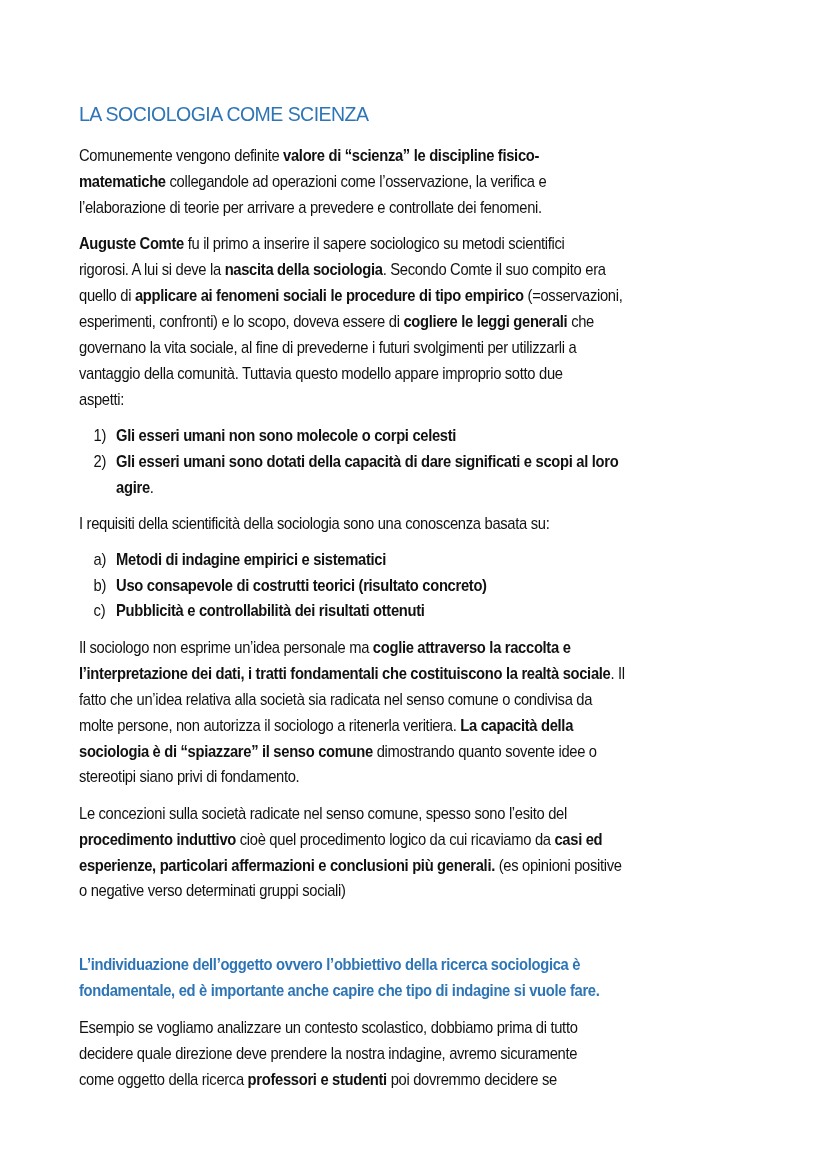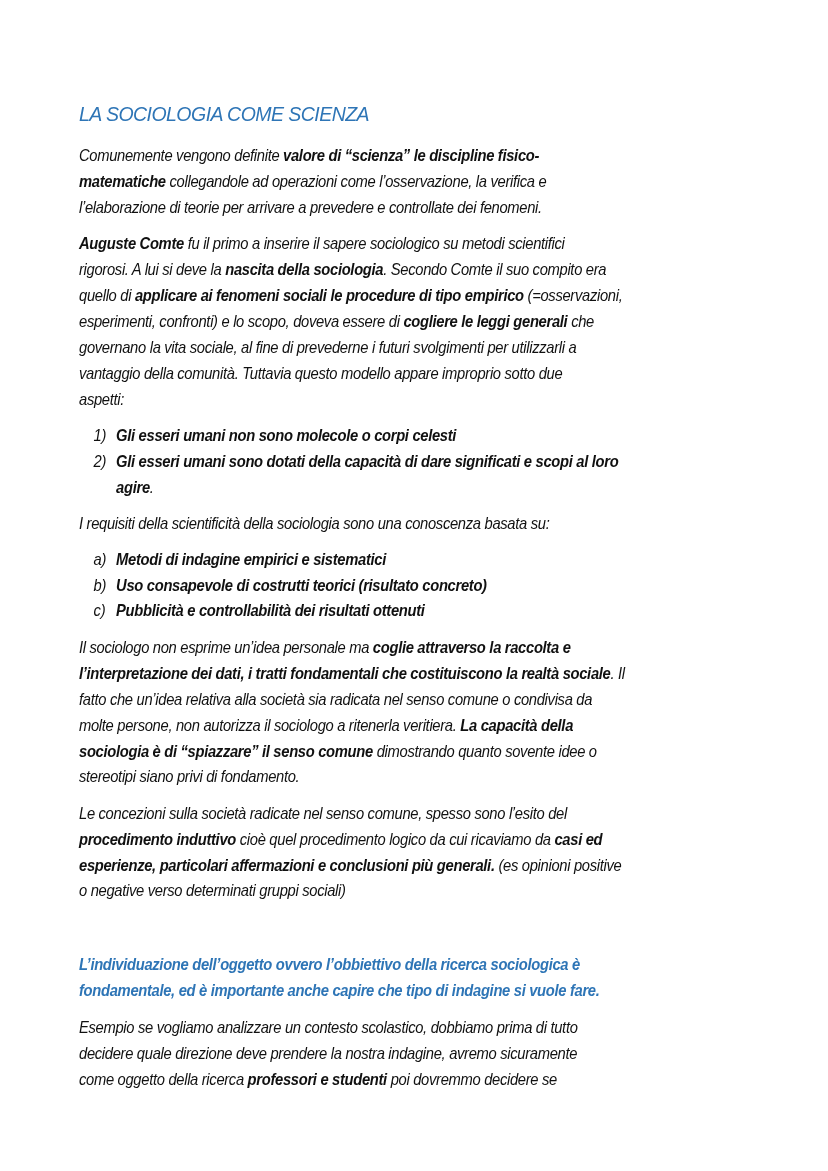--- a/index.html
+++ b/index.html
@@ -1,18 +1,18 @@
 <!DOCTYPE html>
 <html><head>
 <meta charset="utf-8">
 <style>
   html, body { margin: 0; padding: 0; background: #ffffff; }
   body { width: 828px; height: 1171px; position: relative; overflow: hidden;
          font-family: "Liberation Sans", sans-serif; color: #111; }
-  .page { position: absolute; left: 0; top: 0; width: 828px; height: 1171px; font-style: italic; }
+  .page { position: absolute; left: 0; top: 0; width: 828px; height: 1171px; }
   .title { position: absolute; left: 79px; top: 102px; font-size: 21px; color: #2e75b6;
            letter-spacing: -0.6px; transform: scaleX(0.93); transform-origin: left; white-space: nowrap; }
   .line { position: absolute; left: 79px; font-size: 16.4px; white-space: nowrap; letter-spacing: -0.35px;
           transform: scaleX(0.9); transform-origin: left; }
   .line b { font-weight: bold; }
   .blue { color: #2e75b6; font-weight: bold; }
   .li { position: absolute; font-size: 16.4px; white-space: nowrap; letter-spacing: -0.35px;
         transform: scaleX(0.9); transform-origin: left; }
   .marker { position: absolute; left: 104px; }
   .litext { position: absolute; left: 129px; font-weight: bold; }

